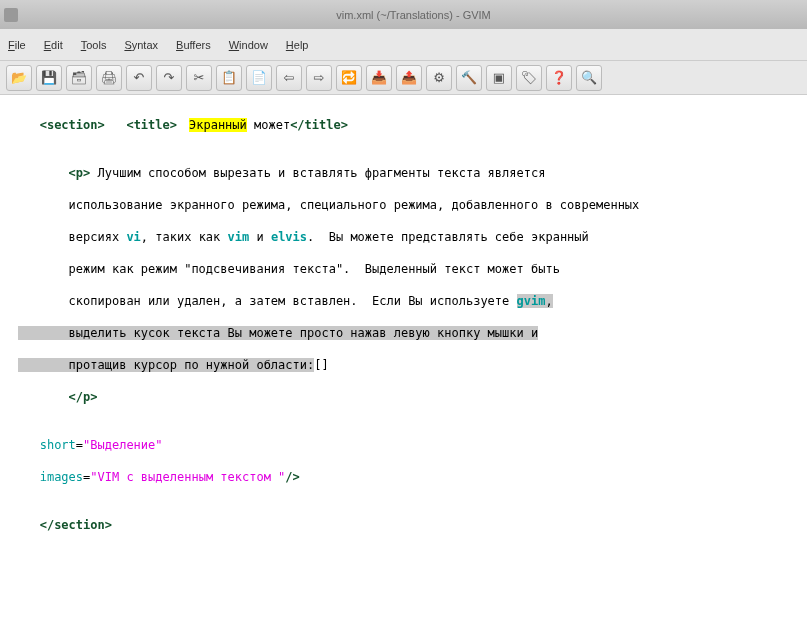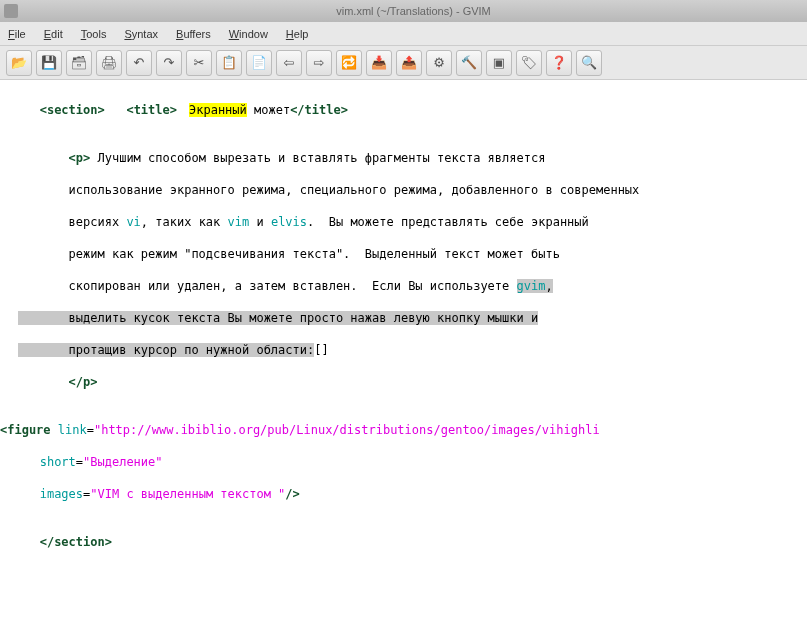--- a/index.html
+++ b/index.html
@@ -1,33 +1,33 @@
 <!DOCTYPE html>
 <html><head>
 <meta charset="utf-8">
 <style>
 * { margin: 0; padding: 0; box-sizing: border-box; }
 body { font-family: sans-serif; font-size: 11px; background: #e8e8e8; width: 807px; height: 625px; overflow: hidden; }
-.titlebar { background: linear-gradient(#d0d0d0, #b8b8b8); height: 22px; display: flex; align-items: center; padding: 0 4px; color: #555; }
+.titlebar { background: linear-gradient(#d0d0d0, #b8b8b8); height: 29px; display: flex; align-items: center; padding: 0 4px; color: #555; }
 .titlebar .spacer { flex: 1; }
 .title-text { font-size: 11px; color: #666; }
 .sys-icon { width: 14px; height: 14px; background: #999; margin-right: 6px; border-radius: 2px; }
-.menubar { background: #e8e8e8; height: 24px; display: flex; align-items: center; padding: 0 8px; gap: 18px; border-bottom: 1px solid #ccc; }
+.menubar { background: #e8e8e8; height: 32px; display: flex; align-items: center; padding: 0 8px; gap: 18px; border-bottom: 1px solid #ccc; }
 .menubar span { color: #333; cursor: default; }
 .menubar span u { text-decoration: underline; }
 .toolbar { background: #e8e8e8; height: 34px; display: flex; align-items: center; padding: 0 6px; gap: 4px; border-bottom: 1px solid #ccc; }
 .tbtn { width: 26px; height: 26px; background: linear-gradient(#f8f8f8, #e0e0e0); border: 1px solid #bbb; border-radius: 3px; display: flex; align-items: center; justify-content: center; font-size: 13px; color: #555; cursor: pointer; }
 .editor { background: #fff; font-family: monospace; font-size: 12px; line-height: 16px; padding: 6px 0 0 0; height: calc(625px - 22px - 24px - 34px); overflow: hidden; white-space: pre; color: #000; }
 .editor .line { padding-left: 18px; }
 .kw { color: #14532d; font-weight: bold; }
 .attr { color: #009a9a; }
 .str { color: #e000e0; }
 .hl { background: #ffff00; margin-left: 12px; }
 .sel { background: #c8c8c8; }
-.cmd { color: #009a9a; font-weight: normal; }
+.cmd { color: #009a9a; font-weight: bold; }
 </style>
 </head>
 <body>
 
 <div class="titlebar">
   <div class="sys-icon"></div>
   <div class="spacer"></div>
   <span class="title-text">vim.xml (~/Translations) - GVIM</span>
   <div class="spacer"></div>
 </div>
@@ -70,21 +70,20 @@
 <div class="line"></div>
 <div class="line">       <span class="kw">&lt;p&gt;</span><span> Лучшим способом вырезать и вставлять фрагменты текста является</span></div>
 <div class="line">       <span>использование экранного режима, специального режима, добавленного в современных</span></div>
 <div class="line">       <span>версиях </span><span class="cmd">vi</span><span>, таких как </span><span class="cmd">vim</span><span> и </span><span class="cmd">elvis</span><span>.  Вы можете представлять себе экранный</span></div>
 <div class="line">       <span>режим как режим "подсвечивания текста".  Выделенный текст может быть</span></div>
 <div class="line">       <span>скопирован или удален, а затем вставлен.  Если Вы используете </span><span class="sel"><span class="cmd">gvim</span><span>,</span></span></div>
 <div class="line"><span class="sel">       <span>выделить кусок текста Вы можете просто нажав левую кнопку мышки и</span></span></div>
 <div class="line"><span class="sel">       <span>протащив курсор по нужной области:</span></span><span>[]</span></div>
 <div class="line">       <span class="kw">&lt;/p&gt;</span></div>
 <div class="line"></div>
-<div class="line" style="padding-left:0"><span class="kw">&lt;figure </span><span class="attr">link</span><span>=</span><span class="str">"http://www.ibiblio.org/pub/Linux/distributions/gentoo/images/vihighli</span></div>
 <div class="line">   <span class="attr">short</span><span>=</span><span class="str">"Выделение"</span></div>
 <div class="line">   <span class="attr">images</span><span>=</span><span class="str">"VIM с выделенным текстом "</span><span class="kw">/&gt;</span></div>
 <div class="line"></div>
 <div class="line">   <span class="kw">&lt;/section&gt;</span></div>
 <div class="line"></div>
 
 
 <div class="line"></div>
 
 

